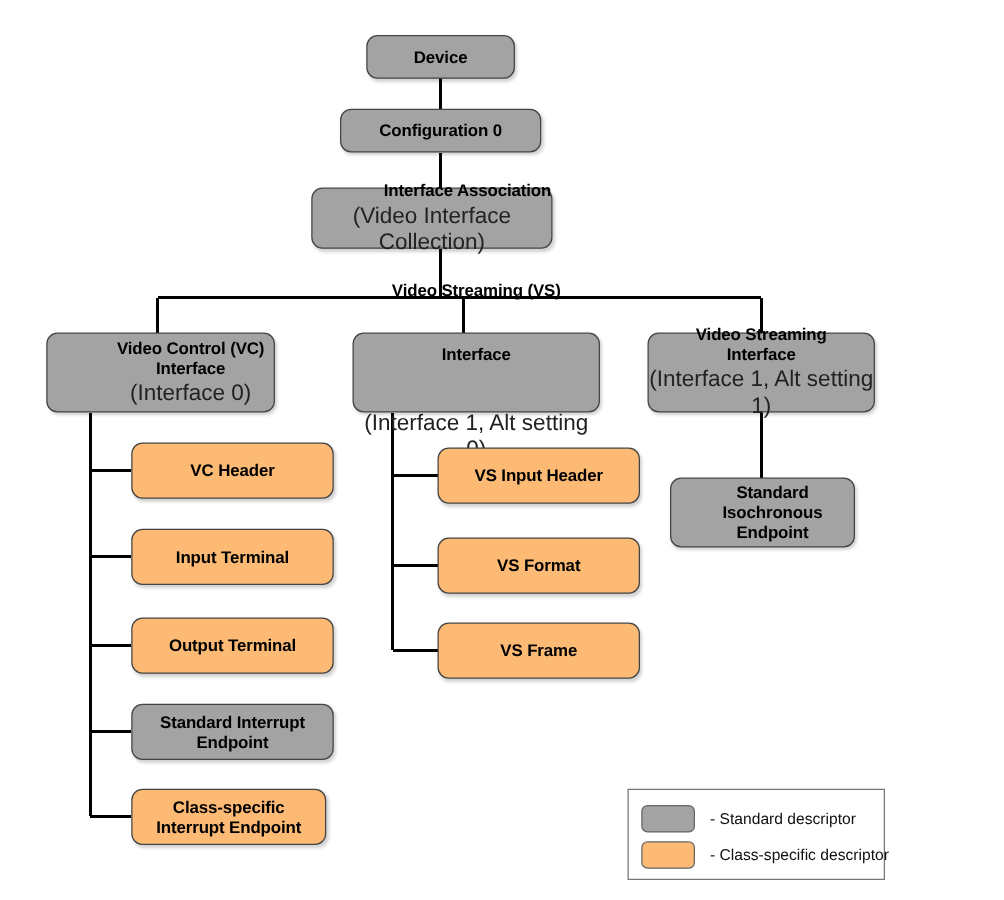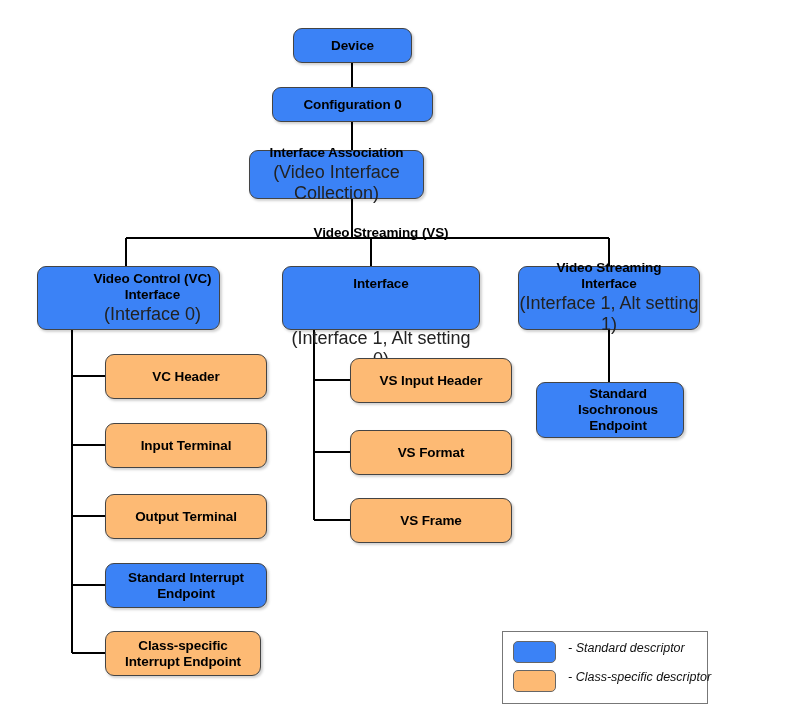--- a/index.html
+++ b/index.html
@@ -48,44 +48,44 @@
     letter-spacing: -0.1px;
     color: #000000;
   }
   .node .sub {
     font-weight: normal;
     font-size: 18px;
     color: #222222;
     margin-top: 1px;
   }
   .std {
-    background: #3b82f6;
+    background: #a3a3a3;
   }
   .cls {
     background: #fdba74;
   }
 
   
   #legend {
     position: absolute;
     left: 502px;
     top: 631px;
     width: 206px;
     height: 73px;
     box-sizing: border-box;
     border: 1px solid #777777;
     background: #ffffff;
     padding: 9px 0 0 10px;
     z-index: 3;
   }
   .legend-row {
     display: flex;
+    align-items: center;
     height: 27px;
     margin-bottom: 2px;
-    font-style: italic;
   }
   .legend-swatch {
     width: 43px;
     height: 22px;
     box-sizing: border-box;
     border: 1.2px solid #666666;
     border-radius: 5px;
     flex: 0 0 auto;
   }
   .legend-label {
@@ -132,21 +132,21 @@
   </svg>
 
   <div class="node std" style="left:293px; top:28px; width:119px; height:35px;">
     <span class="title">Device</span>
   </div>
 
   <div class="node std" style="left:272px; top:87px; width:161px; height:35px;">
     <span class="title">Configuration 0</span>
   </div>
 
-  <div class="node std" style="left:249px; top:150px; width:175px; height:49px;">
+  <div class="node std" style="left:249px; top:150px; width:193px; height:49px;align-items:flex-end;">
     <span class="title">Interface Association</span>
     <span class="sub">(Video Interface Collection)</span>
   </div>
 
   <div class="node std" style="left:37px; top:266px; width:183px; height:64px;padding-left:48px;">
     <span class="title">Video Control (VC)</span>
     <span class="title">Interface</span>
     <span class="sub">(Interface 0)</span>
   </div>
 

